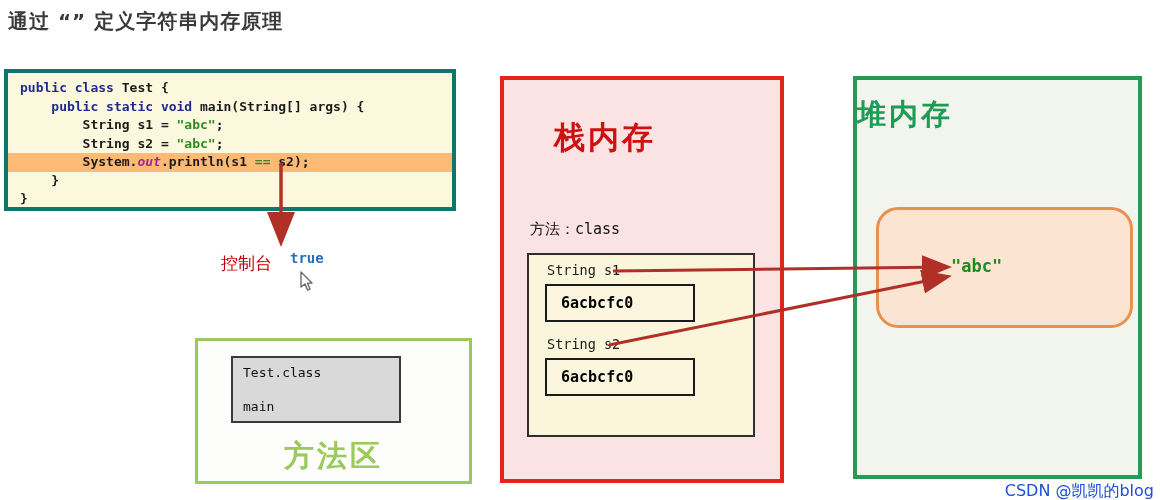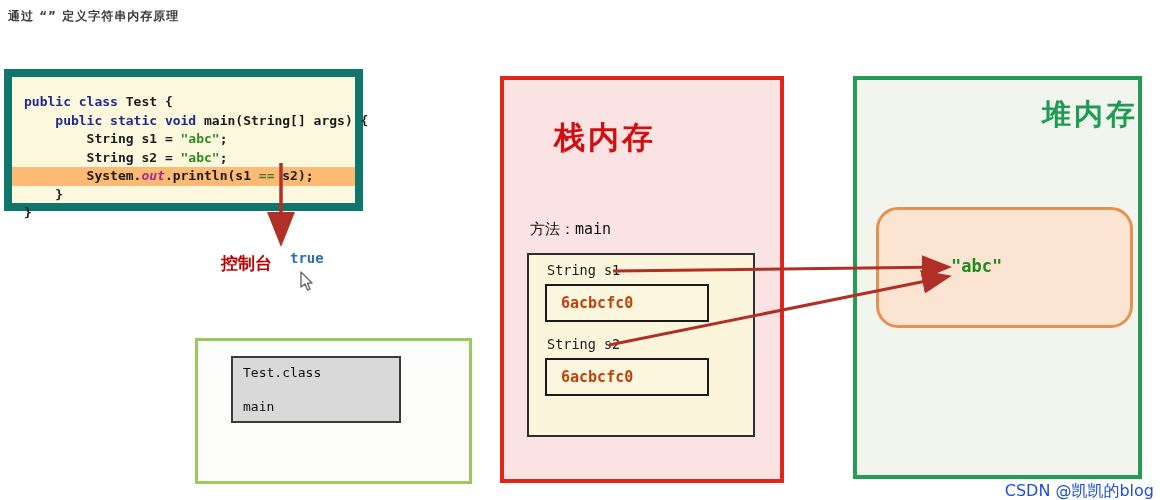--- a/index.html
+++ b/index.html
@@ -9,46 +9,46 @@
     position: relative;
     width: 1160px; height: 500px;
     background: #ffffff;
     overflow: hidden;
   }
   .abs { position: absolute; }
 
   
   .page-title {
     left: 8px; top: 8px;
-    font-size: 12px; font-weight: bold; color: #3a3a3a;
+    font-size: 20px; font-weight: bold; color: #3a3a3a;
     letter-spacing: 1px;
   }
 
   
   .code-box {
-    left: 4px; top: 69px; width: 359px; height: 142px;
+    left: 4px; top: 69px; width: 452px; height: 142px;
     background: #FBF8DE;
-    border: 8px solid #0f766e;
-    padding-top: 16px;
+    border: 4px solid #0f766e;
+    padding-top: 6px;
     font-family: "DejaVu Sans Mono", monospace;
     font-size: 13px; font-weight: bold; line-height: 18.5px;
     color: #1a1a1a;
   }
   .code-line { white-space: pre; padding-left: 12px; }
   .code-line.hl { background: #fdba74; }
   .tok-kw { color: #202A8C; }
   .tok-pl { color: #1a1a1a; }
   .tok-str { color: #2E8B22; }
   .tok-field { color: #A3278F; font-style: italic; }
   .tok-op { color: #4A7A2A; }
 
   
   .console-label {
     left: 221px; top: 252px;
-    font-size: 17px; font-weight: bold; color: #C00000;
+    font-size: 17px; font-weight: normal; color: #C00000;
   }
   .console-value {
     left: 290px; top: 250px;
     font-family: "DejaVu Sans Mono", monospace;
     font-size: 14px; font-weight: bold; color: #2A6FB5;
   }
 
   
   .method-area {
     left: 195px; top: 338px; width: 277px; height: 146px;
@@ -92,38 +92,38 @@
     background: #FBF5DC; border: 2px solid #2F2F2F;
   }
   .var-name {
     position: absolute; left: 18px;
     font-family: "DejaVu Sans Mono", monospace;
     font-size: 13.5px; color: #1a1a1a;
   }
   .var-name.v1 { top: 7px; }
   .var-name.v2 { top: 81px; }
   .addr-box {
-    position: absolute; left: 16px; width: 164px; height: 38px;
+    position: absolute; left: 16px; width: 150px; height: 38px;
     background: #FCF6DF; border: 2px solid #1a1a1a;
     line-height: 34px; padding-left: 14px;
     font-family: "DejaVu Sans Mono", monospace;
-    font-size: 15px; font-weight: bold; color: #c2410c;
+    font-size: 15px; font-weight: bold; color: #000000;
   }
   .addr-box.a1 { top: 29px; }
   .addr-box.a2 { top: 103px; }
 
   
   .heap-box {
     left: 853px; top: 76px; width: 289px; height: 403px;
     background: #F2F5EE;
     border: 4px solid #259B56;
   }
   .heap-title {
     position: absolute; left: 0; right: 0; top: 15px;
-    text-align: right;
+    text-align: left;
     font-size: 29px; font-weight: bold; color: #1E9B55;
     letter-spacing: 3px;
   }
   .pool-label {
     position: absolute; left: 30px; top: 85px;
     font-size: 17px; font-weight: bold; color: #E8821E;
     letter-spacing: 1px;
     margin-top: 44px;
   }
   .pool-box {
@@ -167,25 +167,26 @@
   </div>
 
   <div class="abs console-label">控制台</div>
   <div class="abs console-value">true</div>
 
   <div class="abs method-area">
     <div class="class-box">
       <span>Test.class</span>
       <span>main</span>
     </div>
+    <div class="method-area-label">方法区</div>
   </div>
 
   <div class="abs stack-box">
     <div class="stack-title">栈内存</div>
-    <div class="frame-label">方法：main</div>
+    <div class="frame-label">方法：class</div>
     <div class="frame-box">
       <div class="var-name v1">String s1</div>
       <div class="addr-box a1">6acbcfc0</div>
       <div class="var-name v2">String s2</div>
       <div class="addr-box a2">6acbcfc0</div>
     </div>
   </div>
 
   <div class="abs heap-box">
     <div class="heap-title">堆内存</div>

